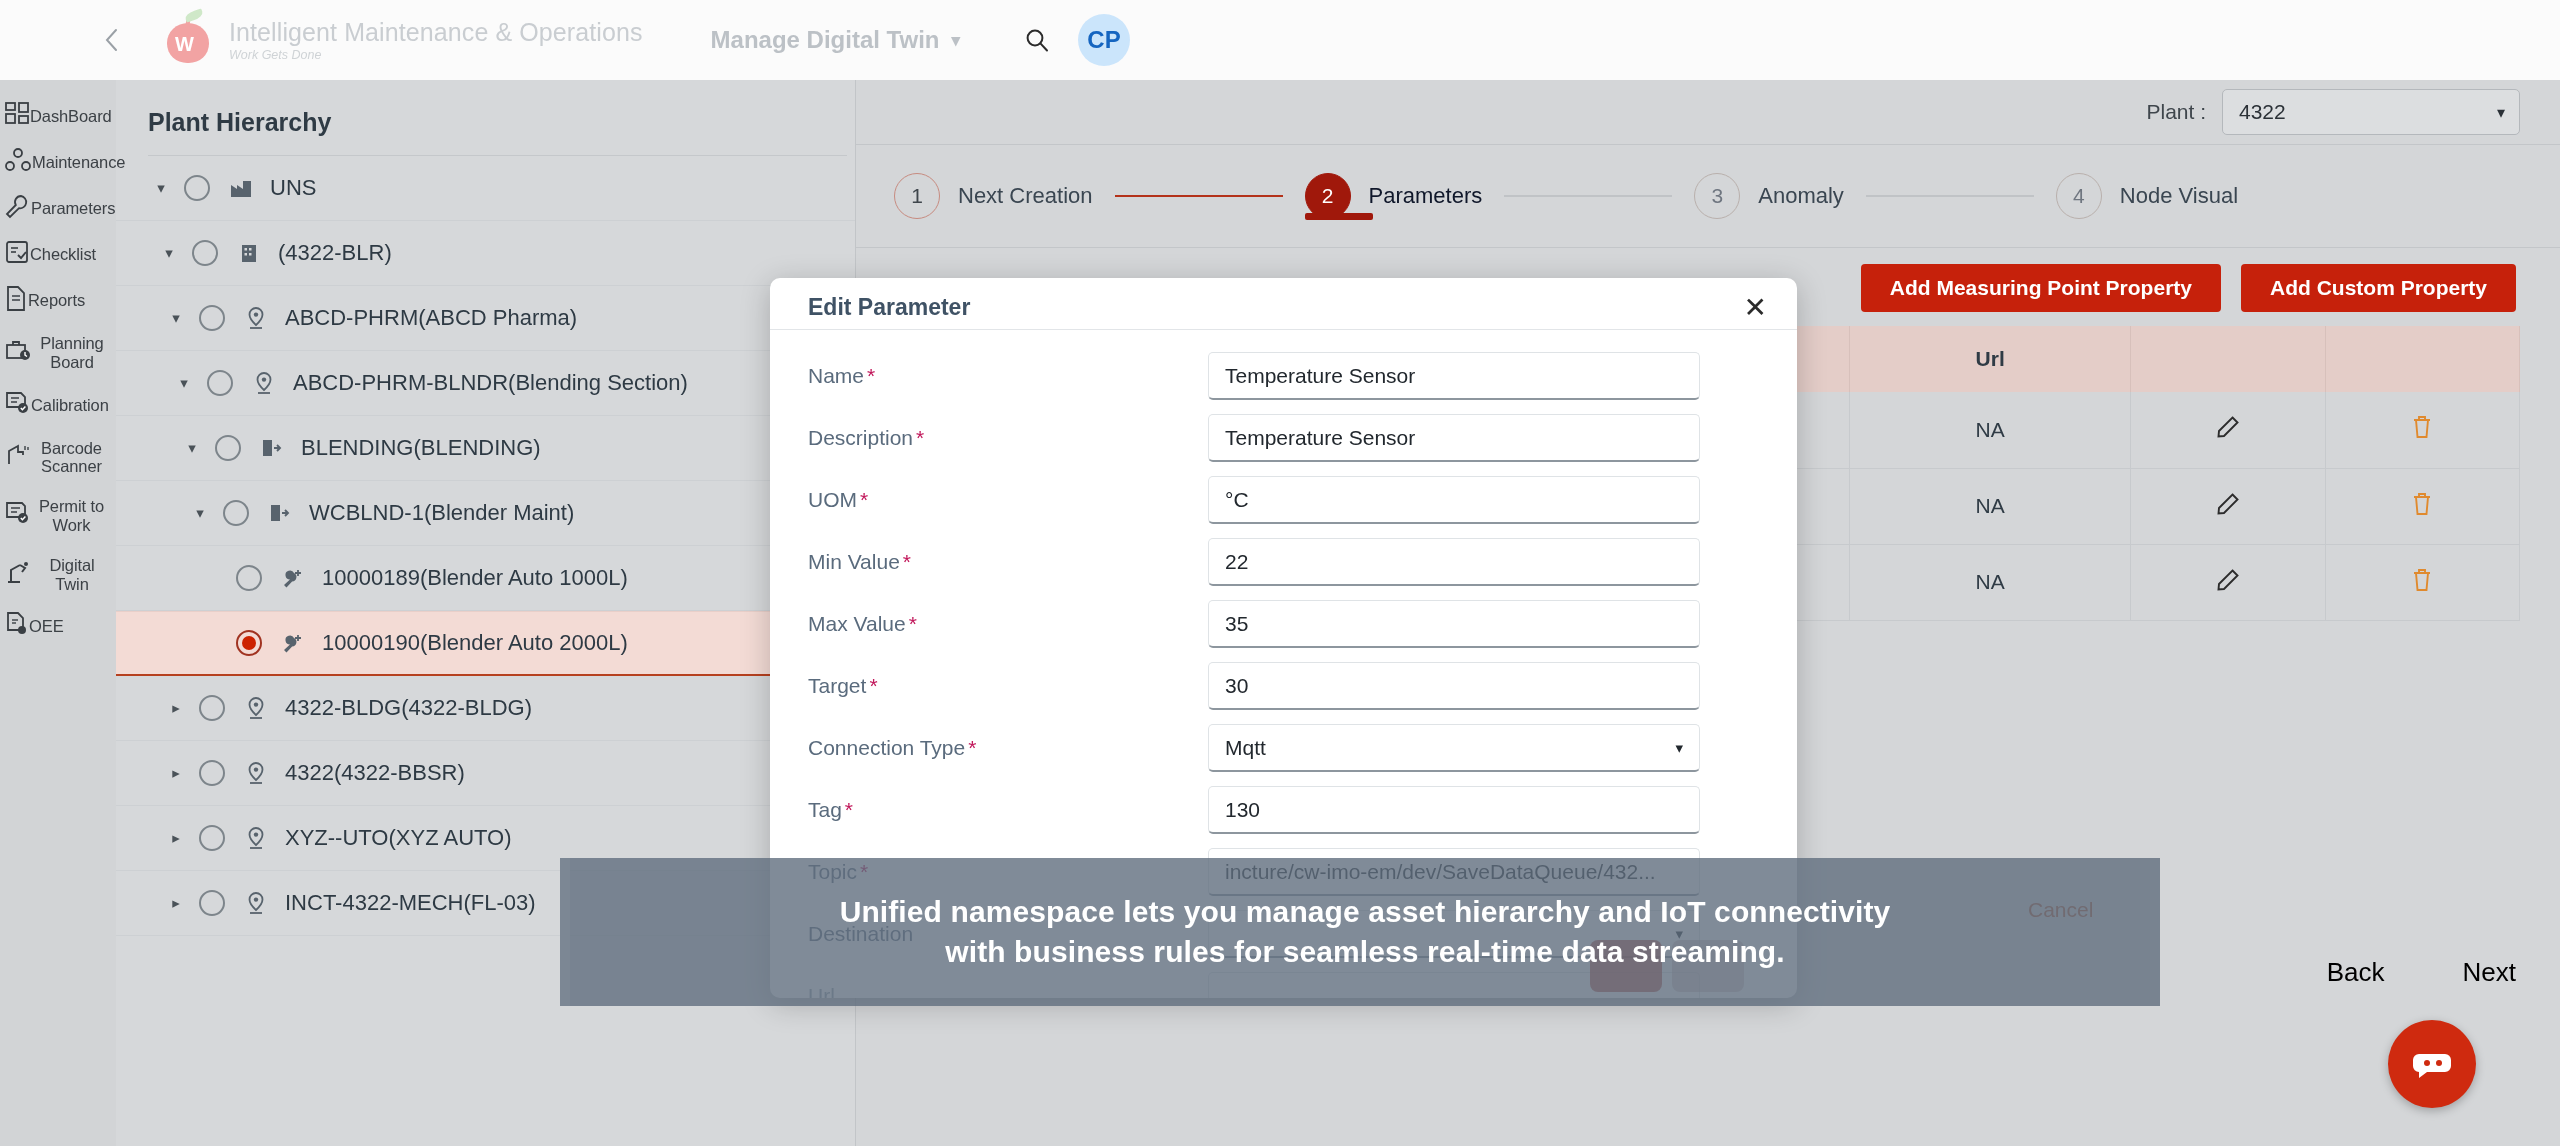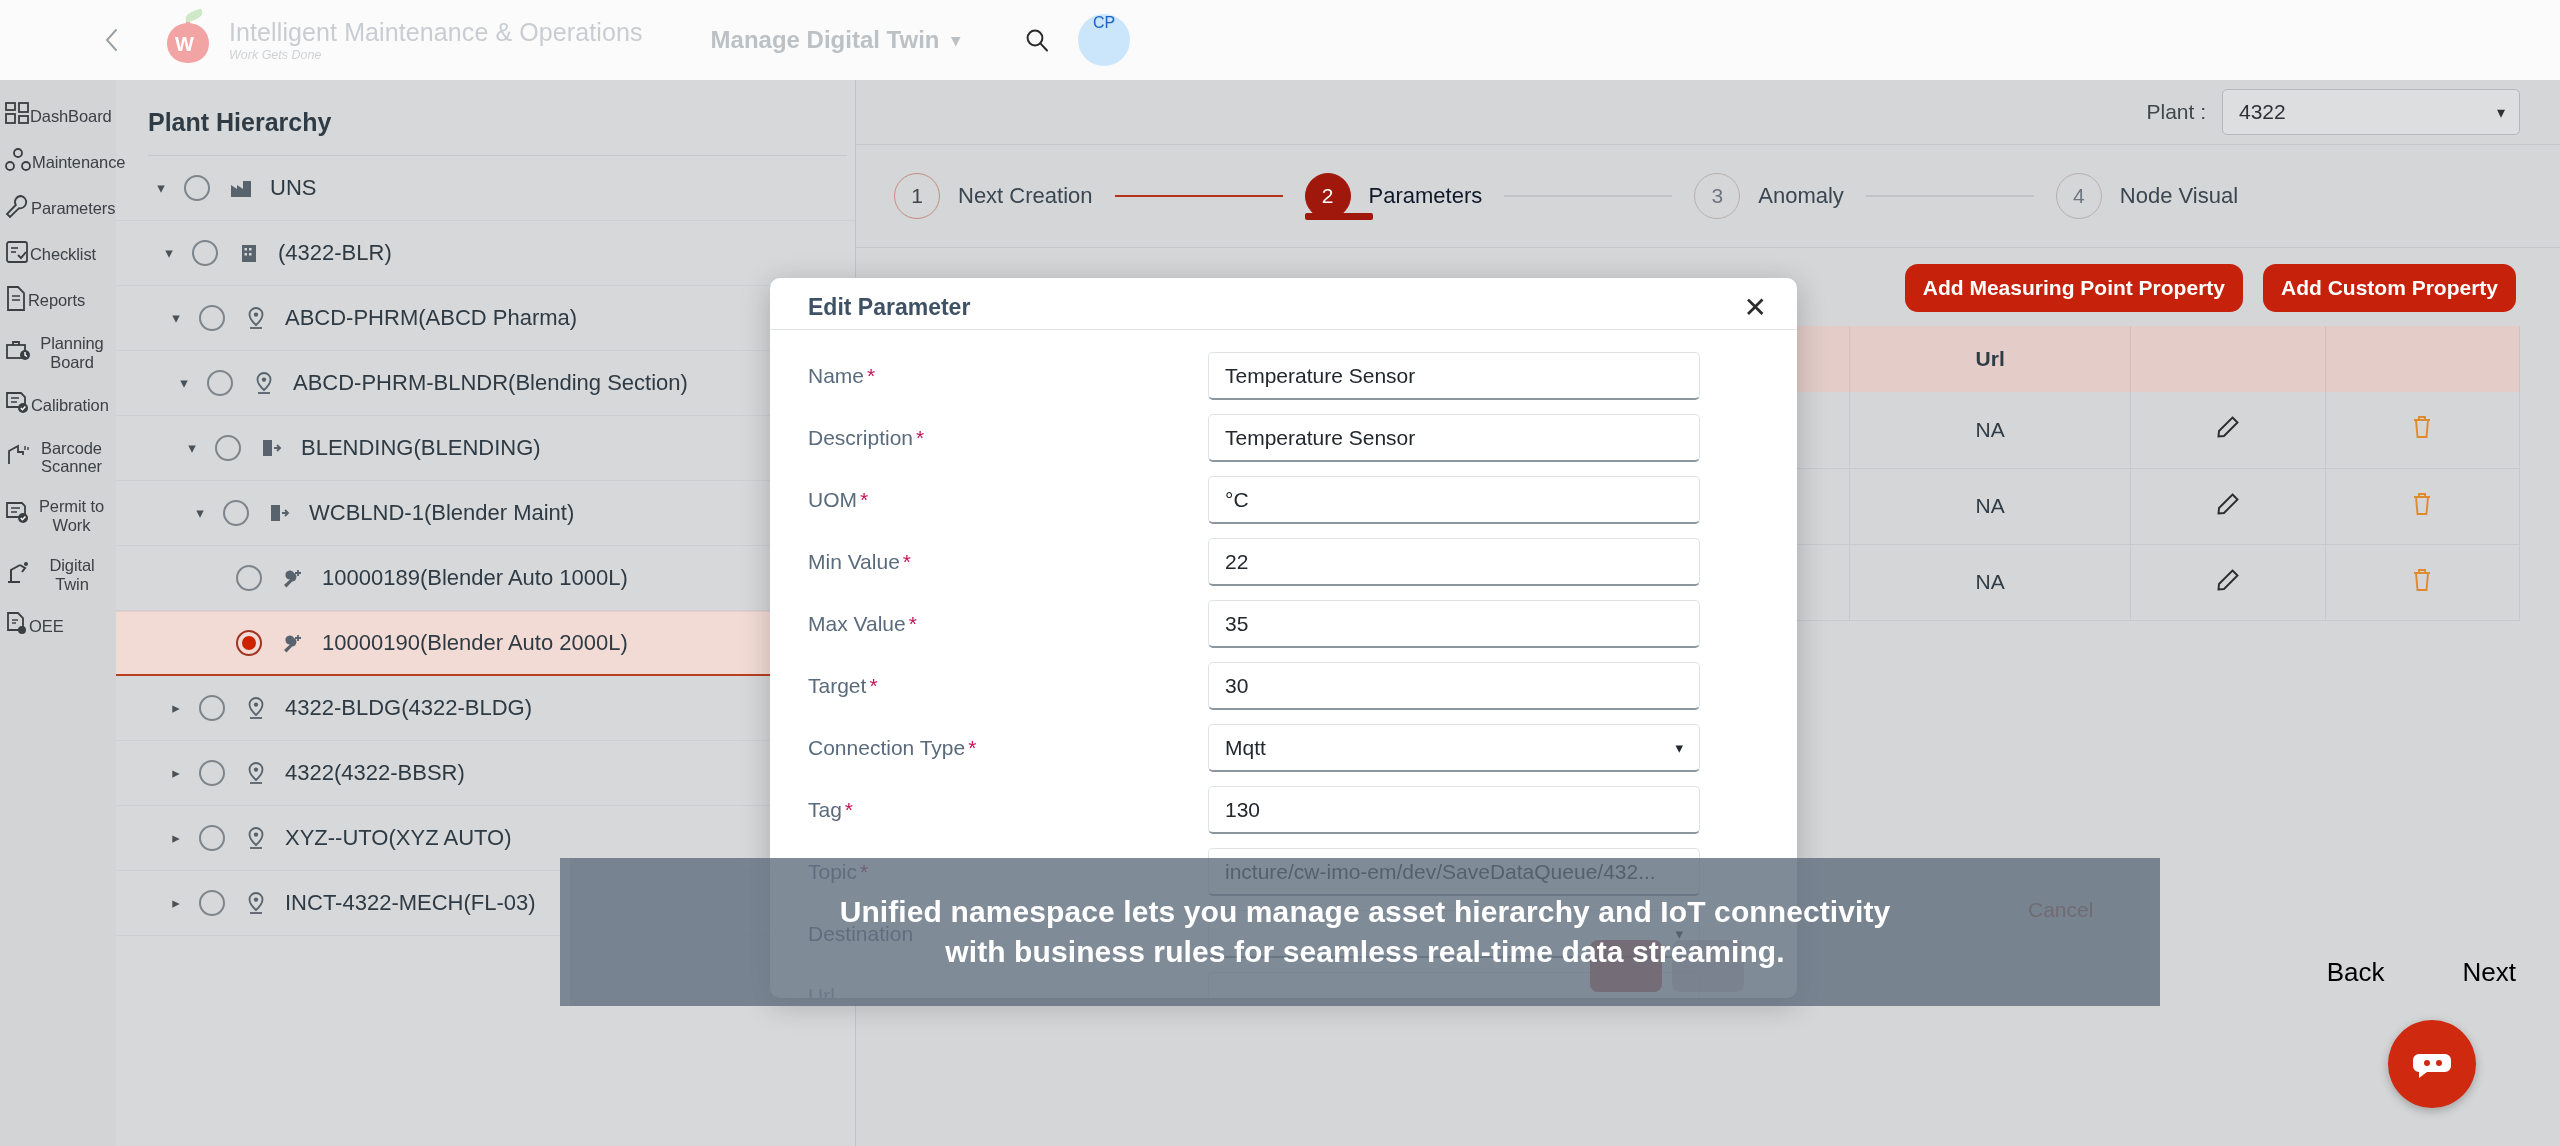--- a/index.html
+++ b/index.html
@@ -52,22 +52,22 @@
 
   .nav-menu {
     margin-left: 68px; display: flex; align-items: center; gap: 12px;
     font-size: 24px; color: #bcc1c6; font-weight: 600;
   }
   .nav-chevron { font-size: 17px; color: #bcc1c6; }
   .search-icon-wrap { margin-left: 64px; display: flex; align-items: center; color: #2b2b2b; }
   .avatar {
     margin-left: 28px; width: 52px; height: 52px; border-radius: 50%;
     background: #cbe5fb; color: #1565c0;
-    display: flex; justify-content: center;
-    font-size: 16px; font-weight: 400;
+    display: flex; align-items: center; justify-content: center;
+    font-size: 24px; font-weight: 700;
   }
 
   
   .rail {
     position: absolute; top: 80px; left: 0; width: 116px; height: 1066px;
     background: #d2d4d6;
     padding-top: 10px;
     z-index: 12;
   }
   .rail-item {
@@ -169,22 +169,22 @@
     position: absolute; bottom: -1px; left: 0; width: 68px; height: 7px;
     background: #a0180b; border-radius: 2px;
   }
 
   
   .action-row {
     display: flex; justify-content: flex-end; align-items: center;
     gap: 20px; padding: 16px 44px 14px 0;
   }
   .btn-red {
-    background: #c6210b; color: #fff; border: none; border-radius: 13px;
-    font-size: 21px; font-weight: bold; padding: 12px 18px;
+    background: #c6210b; color: #fff; border: none; border-radius: 4px;
+    font-size: 21px; font-weight: bold; padding: 12px 29px;
     font-family: "Liberation Sans", sans-serif;
   }
 
   
   .tbl { width: calc(100% - 40px); margin-left: 0; border-collapse: collapse; }
   .tbl th {
     background: #e4cdc8; color: #2f3b45; font-size: 21px; font-weight: bold;
     height: 66px; border-right: 1px solid #d7c0bb;
   }
   .tbl td {

